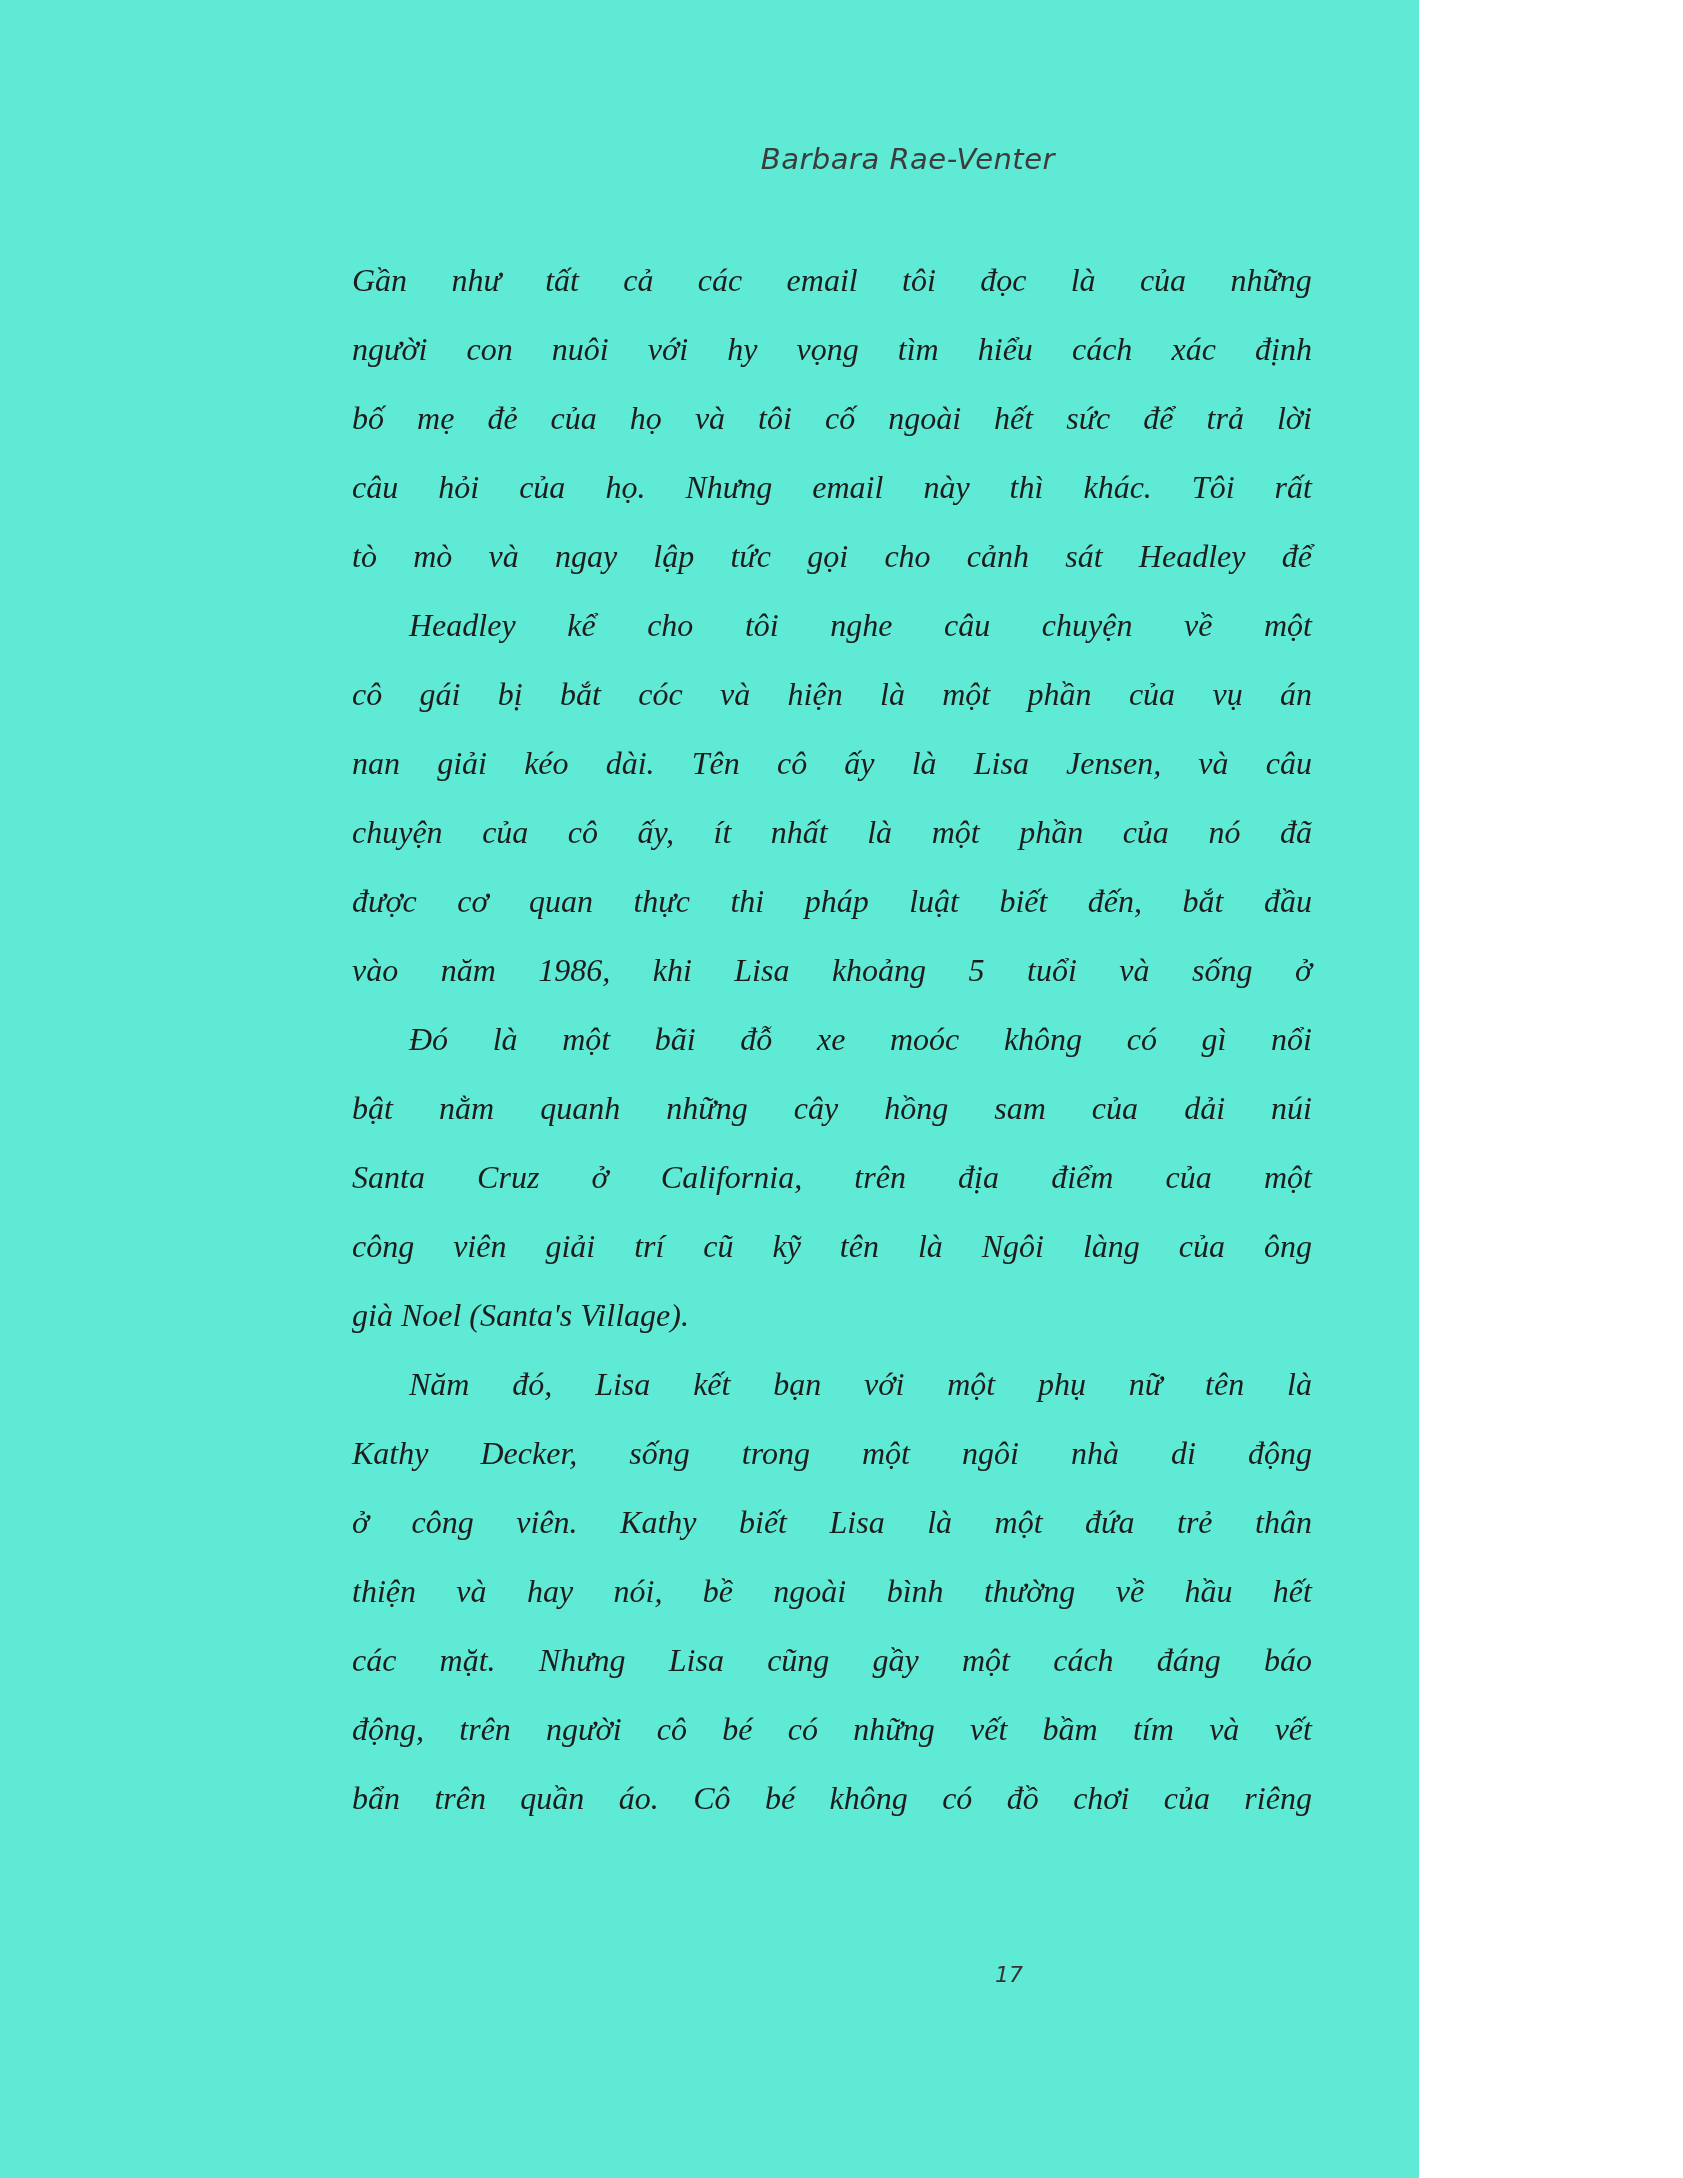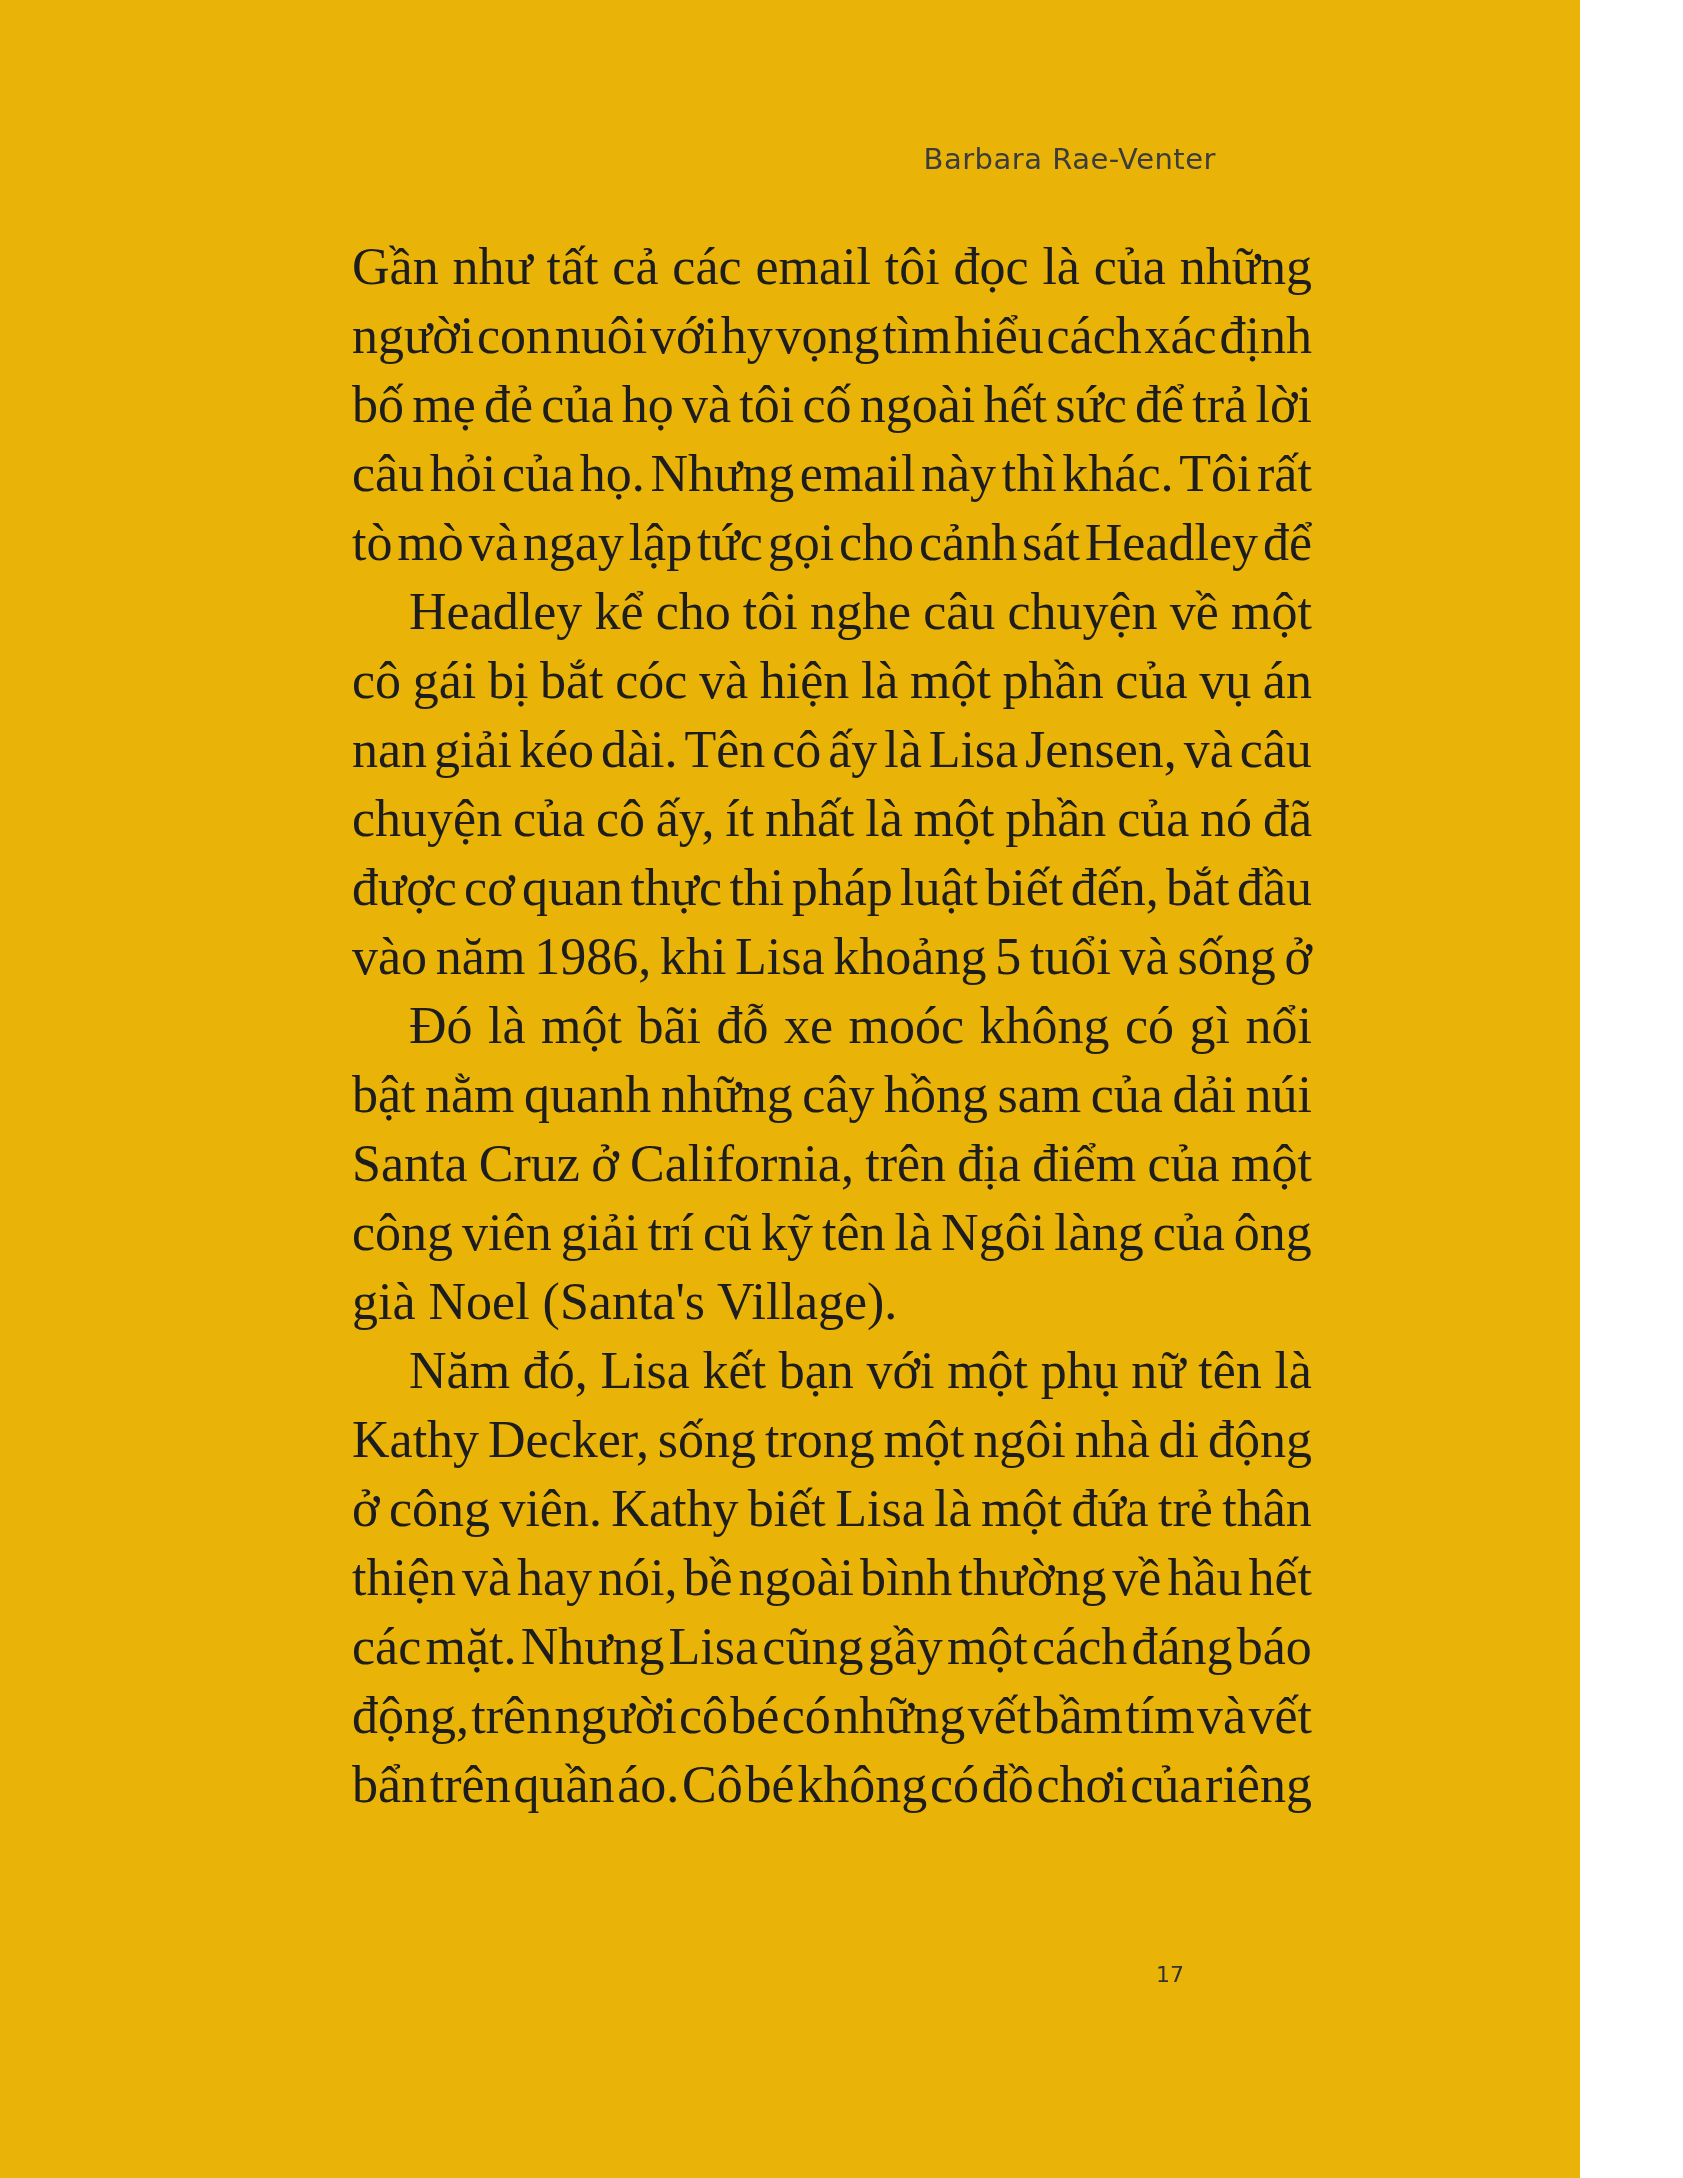--- a/index.html
+++ b/index.html
@@ -2,44 +2,45 @@
 <html><head>
 <meta charset="utf-8">
 <style>
   html, body {
     margin: 0;
     padding: 0;
     background: #ffffff;
   }
   .page {
     position: relative;
-    width: 1580px;
+    width: 1419px;
     height: 2178px;
-    background: #eab308;
+    background: #5eead4;
     overflow: hidden;
     font-family: "Liberation Serif", "DejaVu Serif", serif;
+    font-style: italic;
   }
   .running-header {
     position: absolute;
     top: 142px;
     right: 364px;
     font-family: "DejaVu Sans", "Liberation Sans", sans-serif;
     font-size: 29px;
     font-weight: 500;
     color: #3c3c3c;
     letter-spacing: 0.5px;
     white-space: nowrap;
   }
   .page-body {
     position: absolute;
-    top: 232px;
+    top: 246px;
     left: 352px;
     width: 960px;
     color: #1d1d1d;
-    font-size: 52px;
+    font-size: 32px;
   }
   .paragraph {
     margin: 0;
   }
   .line {
     line-height: 69px;
     height: 69px;
     white-space: nowrap;
     box-sizing: border-box;
   }

